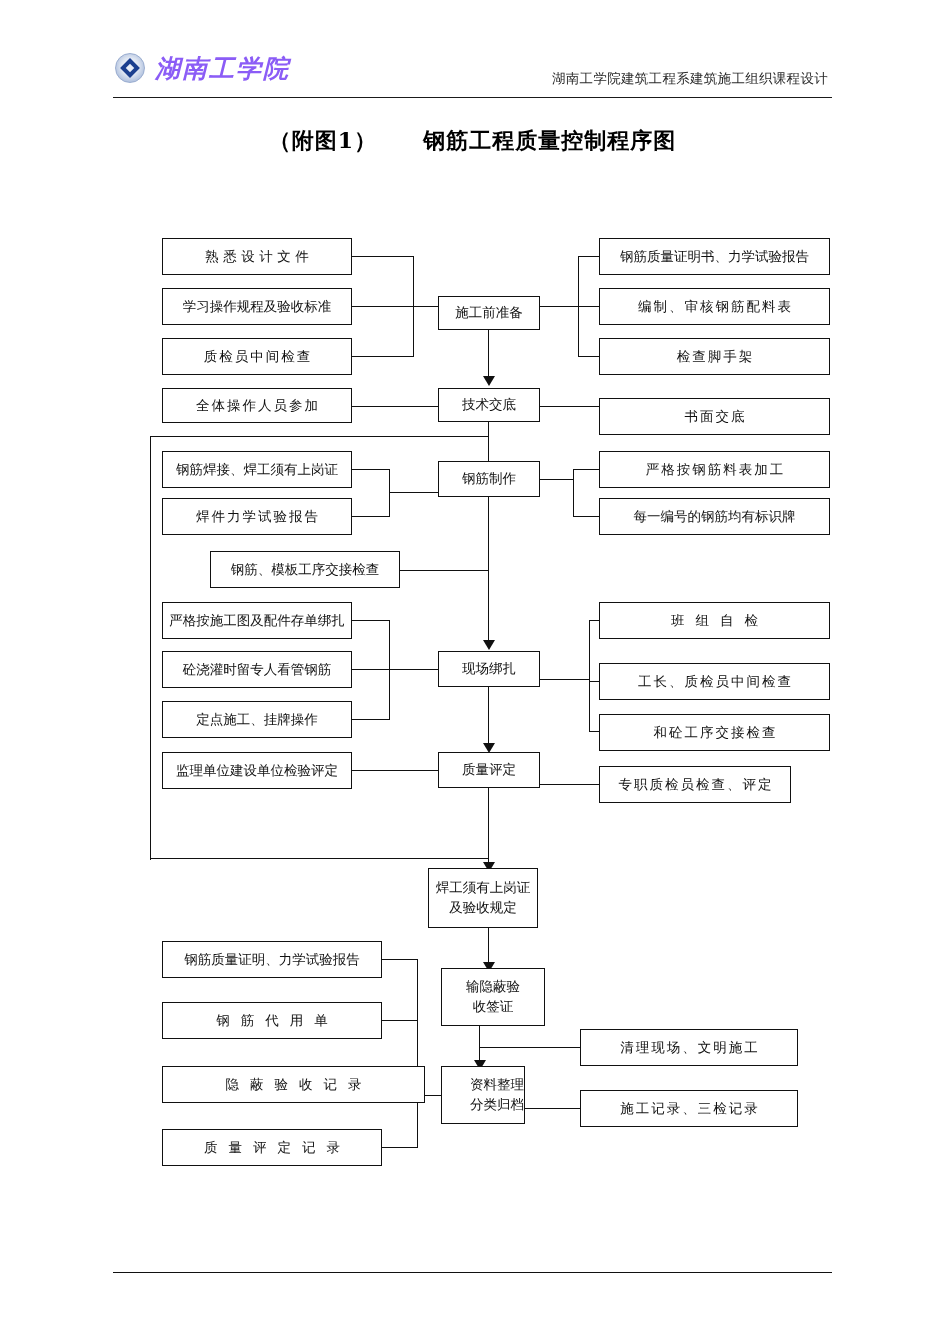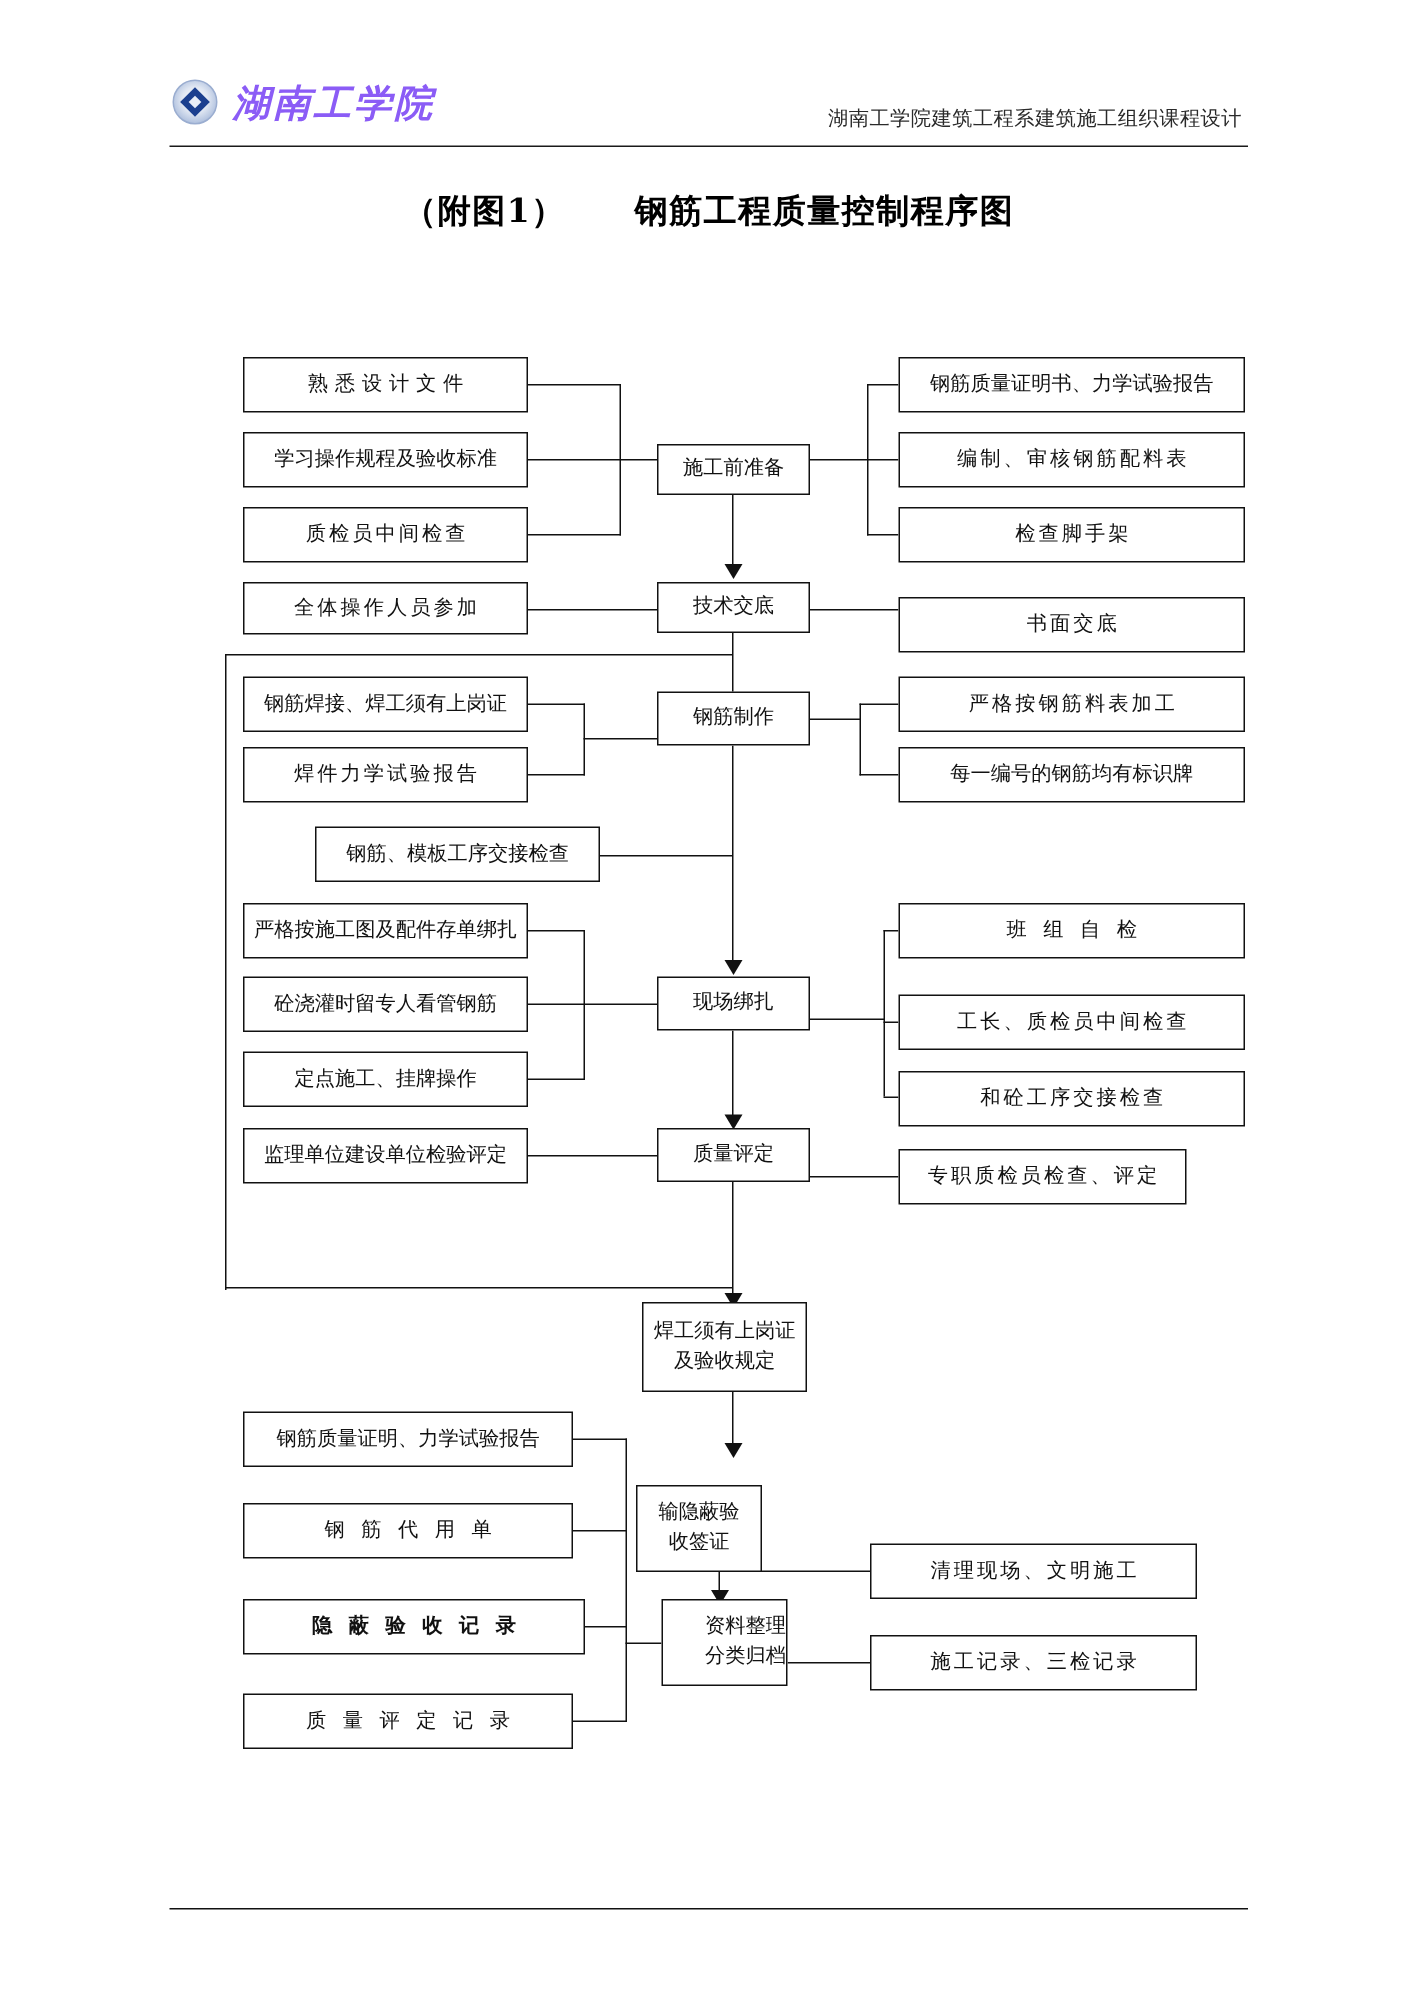--- a/index.html
+++ b/index.html
@@ -209,36 +209,36 @@
   <div class="arrow" style="left:483px;top:862px;"></div>
 
   <div class="node two-line" style="left:428px;top:868px;width:110px;height:60px;">
     <span>焊工须有上岗证</span>
     <span>及验收规定</span>
   </div>
 
   <div class="ln v" style="left:488px;top:928px;height:36px;"></div>
   <div class="arrow" style="left:483px;top:962px;"></div>
 
-  <div class="node two-line" style="left:424px;top:968px;width:84px;height:58px;margin-top:22px;">
+  <div class="node two-line" style="left:441px;top:968px;width:104px;height:58px;">
     <span>输隐蔽验</span>
     <span>收签证</span>
   </div>
 
   <div class="ln v" style="left:479px;top:1026px;height:36px;"></div>
   <div class="arrow" style="left:474px;top:1060px;"></div>
 
   <div class="node two-line" style="left:441px;top:1066px;width:84px;height:58px;align-items:flex-end;">
     <span>资料整理</span>
     <span>分类归档</span>
   </div>
 
   <div class="node" style="left:162px;top:941px;width:220px;height:37px;">钢筋质量证明、力学试验报告</div>
   <div class="node sp2" style="left:162px;top:1002px;width:220px;height:37px;">钢筋代用单</div>
-  <div class="node sp2" style="left:162px;top:1066px;width:228px;height:37px;font-weight:bold;">隐蔽验收记录</div>
+  <div class="node sp2" style="left:162px;top:1066px;width:263px;height:37px;">隐蔽验收记录</div>
   <div class="node sp2" style="left:162px;top:1129px;width:220px;height:37px;">质量评定记录</div>
 
   <div class="ln h" style="left:382px;top:959px;width:36px;"></div>
   <div class="ln h" style="left:382px;top:1020px;width:36px;"></div>
   <div class="ln h" style="left:382px;top:1084px;width:36px;"></div>
   <div class="ln h" style="left:382px;top:1147px;width:36px;"></div>
   <div class="ln v" style="left:417px;top:959px;height:189px;"></div>
   <div class="ln h" style="left:417px;top:1095px;width:24px;"></div>
 
   <div class="node sp1" style="left:580px;top:1029px;width:218px;height:37px;">清理现场、文明施工</div>

